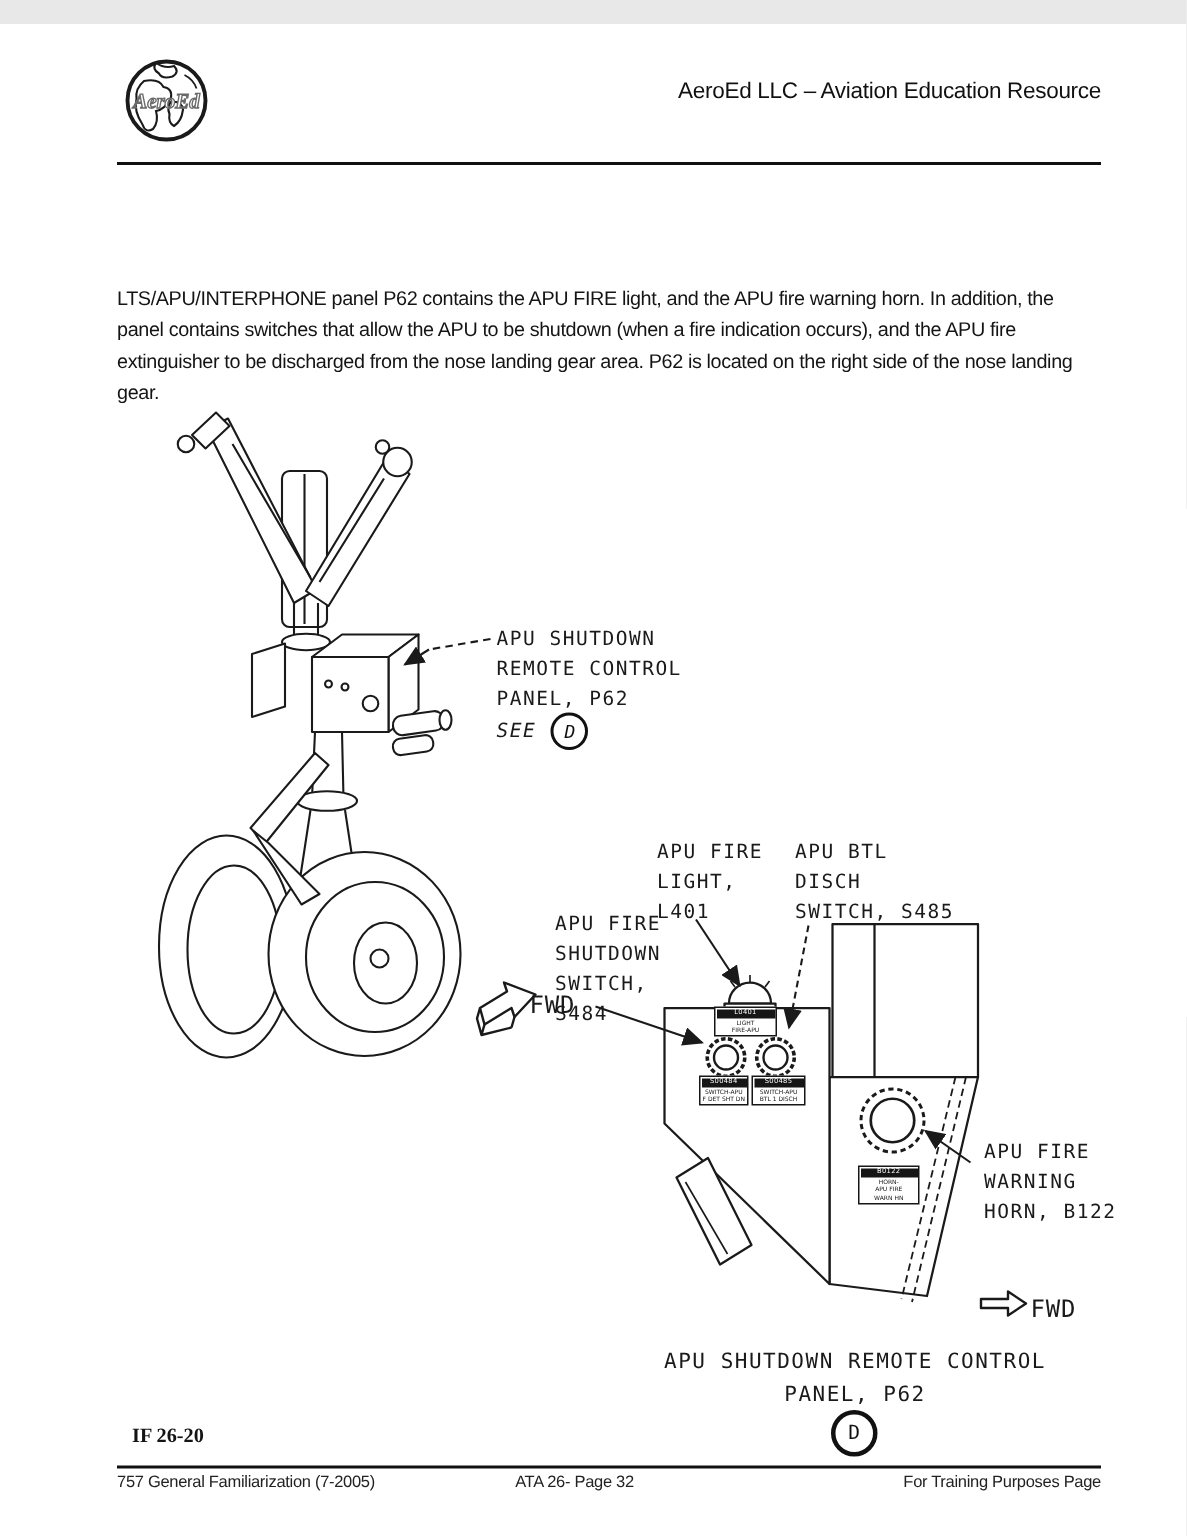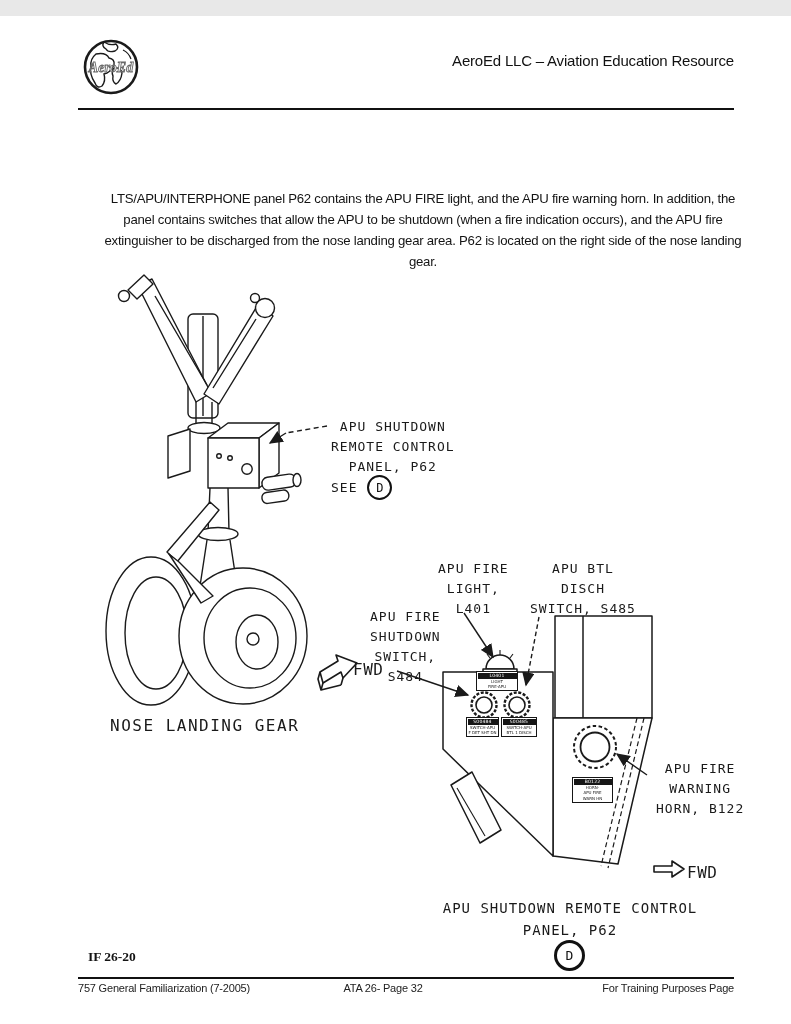--- a/index.html
+++ b/index.html
@@ -1,19 +1,19 @@
 <!DOCTYPE html>
 <html><head>
 <meta charset="utf-8">
 <style>
   html,body{margin:0;padding:0;background:#e8e8e8;}
   #page{position:relative;width:791px;height:1024px;background:#ffffff;margin:16px auto;
         font-family:"Liberation Sans",sans-serif;color:#141414;overflow:hidden;}
   .abs{position:absolute;}
-  .pre{white-space:pre-line;text-align:center;}
+  .pre{white-space:pre-line;}
   
   .brand{top:36px;right:57px;font-size:15px;letter-spacing:-0.2px;color:#111;}
   .rule{left:78px;width:656px;height:2px;background:#111;}
   
   .title{left:78px;top:145px;font-size:15.5px;font-weight:bold;letter-spacing:-0.2px;}
   .para{left:78px;top:172px;width:690px;font-size:13.2px;line-height:21px;letter-spacing:-0.25px;}
   
   .m13{font-family:"DejaVu Sans Mono",monospace;font-size:13px;letter-spacing:1px;line-height:20px;color:#1a1a1a;}
   .m16{font-family:"DejaVu Sans Mono",monospace;font-size:16px;letter-spacing:1.5px;color:#1a1a1a;}
   .m14{font-family:"DejaVu Sans Mono",monospace;font-size:14px;letter-spacing:1px;line-height:22px;color:#1a1a1a;}
@@ -157,21 +157,21 @@
       <path d="M404,347 L433,391" marker-end="url(#ah)"></path>
       <path d="M479,351 L466,419" stroke-dasharray="4.5,3" marker-end="url(#ah)"></path>
       <path d="M337,405 L408,429" marker-end="url(#ah)"></path>
       <path d="M587,509 L557,488" marker-end="url(#ah)"></path>
     </g>
   </svg>
 
   <div class="abs m13 pre" style="left:331px;top:401px;">APU SHUTDOWN
 REMOTE CONTROL
 PANEL, P62</div>
-  <div class="abs seerow" style="left:331px;top:459px;">
+  <div class="abs seerow" style="left:331px;top:459px;font-style:italic;">
     <span class="m13">SEE</span>
     <span class="dcircle" style="width:21px;height:21px;font-size:12px;margin-left:10px;">D</span>
   </div>
 
   <div class="abs m13 pre" style="left:438px;top:543px;">APU FIRE
 LIGHT,
 L401</div>
   <div class="abs m13 pre" style="left:530px;top:543px;">APU BTL
 DISCH
 SWITCH, S485</div>
@@ -179,21 +179,20 @@
 SHUTDOWN
 SWITCH,
 S484</div>
   <div class="abs m13 pre" style="left:656px;top:743px;">APU FIRE
 WARNING
 HORN, B122</div>
 
   <div class="abs m12" style="left:353px;top:644px;">FWD</div>
   <div class="abs m12" style="left:687px;top:847px;">FWD</div>
 
-  <div class="abs m16" style="left:110px;top:700px;">NOSE LANDING GEAR</div>
 
   <div class="abs placard" style="left:476px;top:655px;width:42px;">
     <div class="t">L0401</div>
     <div class="b">LIGHT
 FIRE-APU</div>
   </div>
   <div class="abs placard" style="left:466px;top:701px;width:33px;">
     <div class="t">S00484</div>
     <div class="b">SWITCH-APU
 F DET SHT DN</div>

